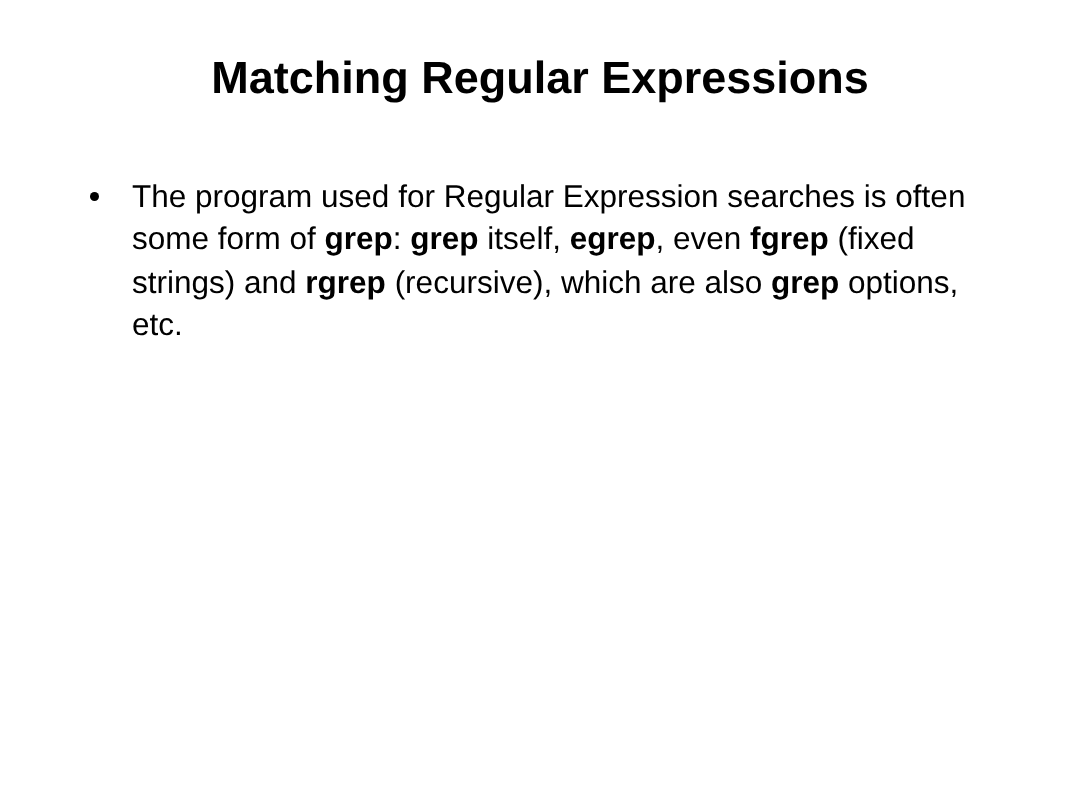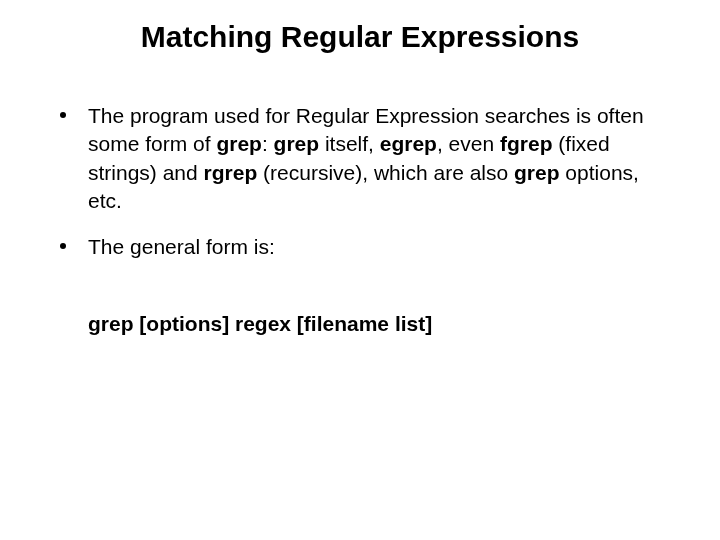--- a/index.html
+++ b/index.html
@@ -1,17 +1,17 @@
 <!DOCTYPE html>
 <html><head>
 <meta charset="utf-8">
 <style>
   * { margin: 0; padding: 0; box-sizing: border-box; }
   html, body { width: 720px; height: 540px; background: #fff; font-family: Arial, Helvetica, sans-serif; color: #000; }
-  .slide { width: 720px; height: 436px; position: relative; padding: 12px 50px 0 50px; }
+  .slide { width: 720px; height: 436px; position: relative; padding: 28px 50px 0 50px; }
   .title { font-size: 30px; font-weight: bold; text-align: center; margin-top: 8px; margin-bottom: 48px; }
   .content { padding-left: 10px; }
   .row { display: flex; align-items: flex-start; margin-bottom: 18px; }
   .bullet { width: 6px; height: 6px; background: #000; border-radius: 50%; flex: 0 0 auto; margin-top: 10px; margin-right: 22px; }
   .bullet.hidden { background: transparent; }
   .text { font-size: 21px; line-height: 1.35; flex: 1 1 auto; }
   .gap-lg { height: 30px; }
   .b { font-weight: bold; }
 </style>
 </head>
@@ -22,29 +22,21 @@
 
   <div class="content">
 
     <div class="row">
       <div class="bullet"></div>
       <div class="text">
         <span>The program used for Regular Expression searches is often some form of </span><span class="b">grep</span><span>: </span><span class="b">grep</span><span> itself, </span><span class="b">egrep</span><span>, even </span><span class="b">fgrep</span><span> (fixed strings) and </span><span class="b">rgrep</span><span> (recursive), which are also </span><span class="b">grep</span><span> options, etc.</span>
       </div>
     </div>
 
-    <div class="row">
-      <div class="bullet"></div>
-      <div class="text">The general form is:</div>
-    </div>
 
     <div class="gap-lg"></div>
 
-    <div class="row">
-      <div class="bullet hidden"></div>
-      <div class="text b">grep [options] regex [filename list]</div>
-    </div>
 
     <div class="gap-lg"></div>
 
 
   </div>
 </div>
 
 </body></html>

